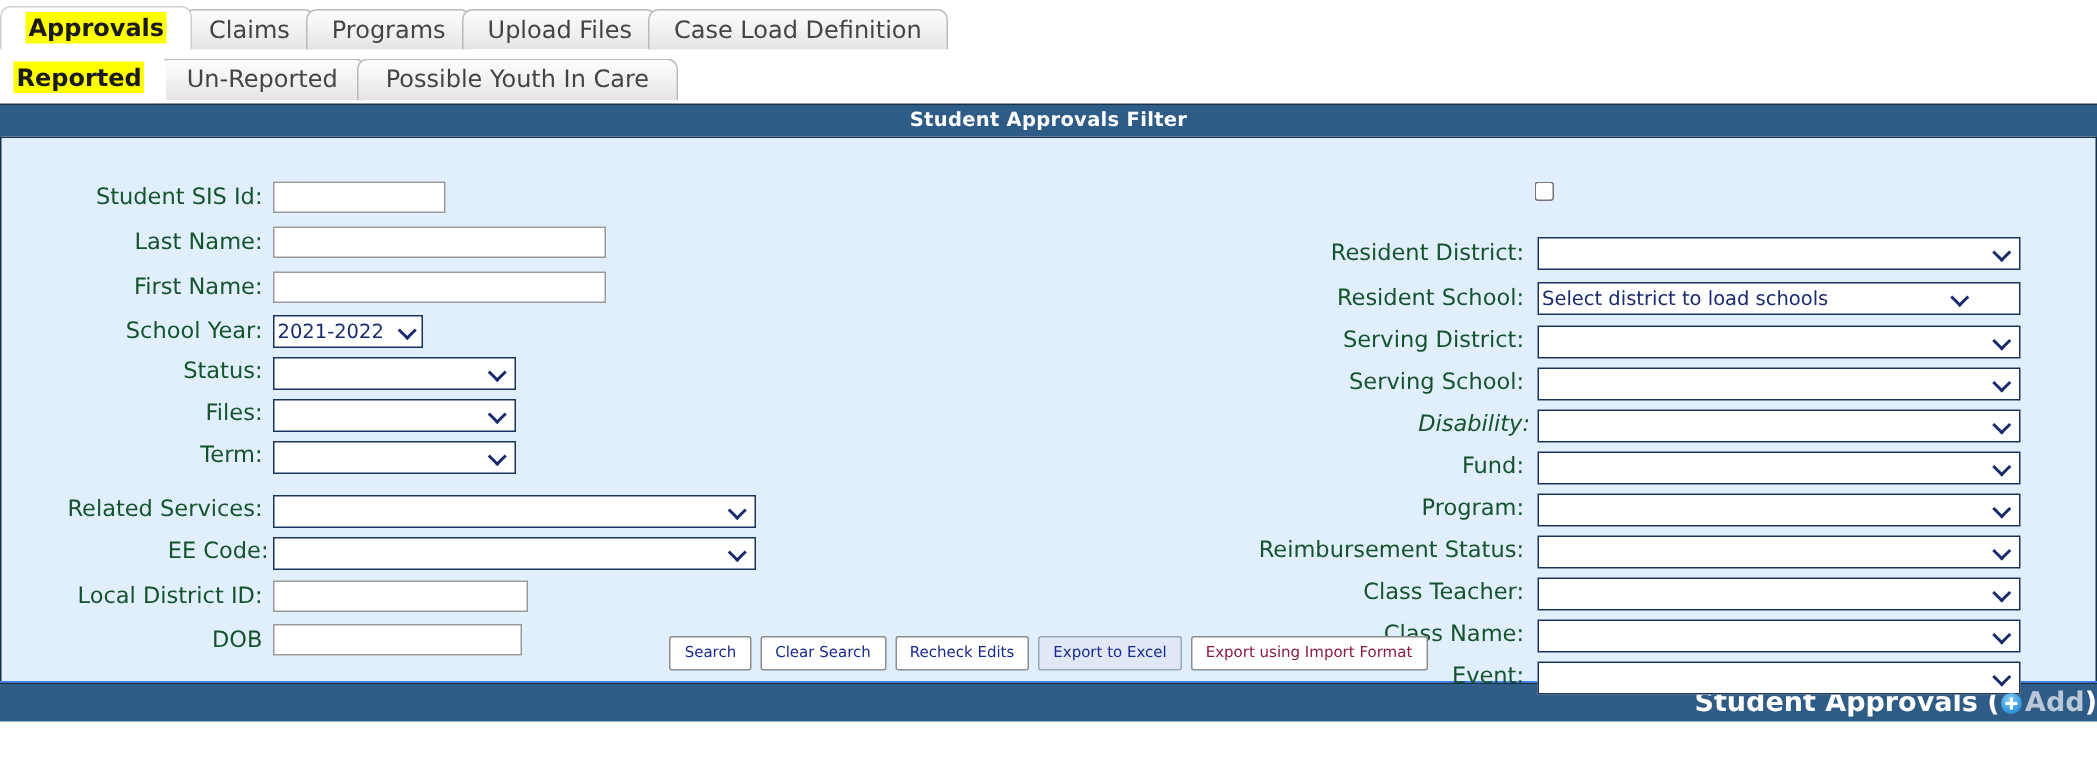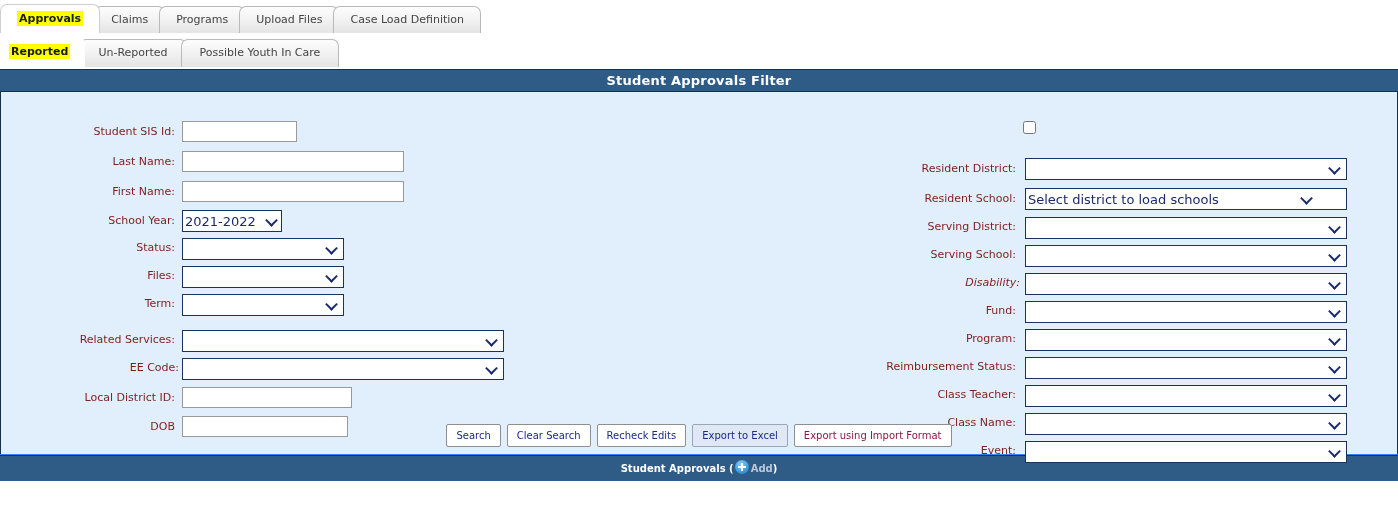--- a/index.html
+++ b/index.html
@@ -23,21 +23,21 @@
   }
   .tabrow.row2 { height: 34px; }
 
   .tab {
     display: inline-block;
     position: relative;
     height: 27px;
     line-height: 25px;
     padding: 0 16px;
     margin: 4px 0 0 -6px;
-    font-size: 11px;
+    font-size: 16px;
     color: #444444;
     background: linear-gradient(to bottom, #fdfdfd 0%, #f3f3f3 45%, #e4e4e4 100%);
     border: 1px solid #b9b9b9;
     border-bottom: none;
     border-radius: 7px 7px 0 0;
     vertical-align: bottom;
     cursor: pointer;
   }
   .tab:first-child { margin-left: 0; }
 
@@ -92,22 +92,22 @@
     position: relative;
     height: 363px;
     background: #e1eefb;
     border-left: 1px solid #12314c;
     border-right: 1px solid #12314c;
     border-top: 1px solid #12314c;
   }
   .lbl {
     position: absolute;
     text-align: right;
-    font-size: 11px;
-    color: #7f1d1d;
+    font-size: 15px;
+    color: #14532d;
     line-height: 15px;
     white-space: nowrap;
   }
   .lbl.wrap { white-space: normal; line-height: 17px; }
 
   input.txt {
     position: absolute;
     height: 21px;
     background: #ffffff;
     border: 1px solid #9a9a9a;
@@ -179,22 +179,22 @@
   .btn.excel { background: #dfe8f4; color: #1a2a8c; border-color: #9aa7b8; }
   .btn.importfmt { color: #8b1a40; }
 
   
   .footer-bar {
     height: 26px;
     line-height: 26px;
     background: #2f5b87;
     color: #ffffff;
     font-weight: bold;
-    font-size: 10px;
-    text-align: center;
+    font-size: 18px;
+    text-align: right;
     border-top: 1px solid #16314a;
   }
   .footer-bar .paren { font-weight: bold; color: #ffffff; }
   .addlink {
     color: #b9c8d8;
     font-weight: bold;
     text-decoration: none;
     cursor: pointer;
   }
   .plus-icon {

